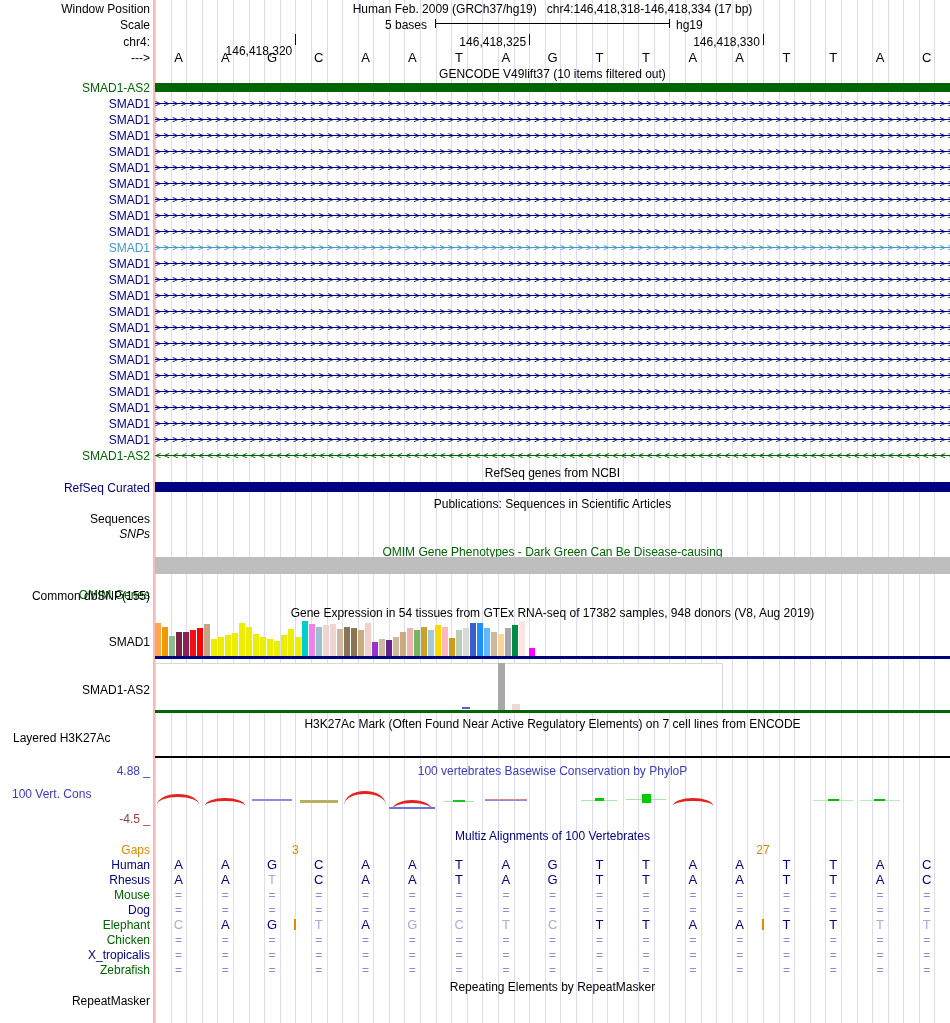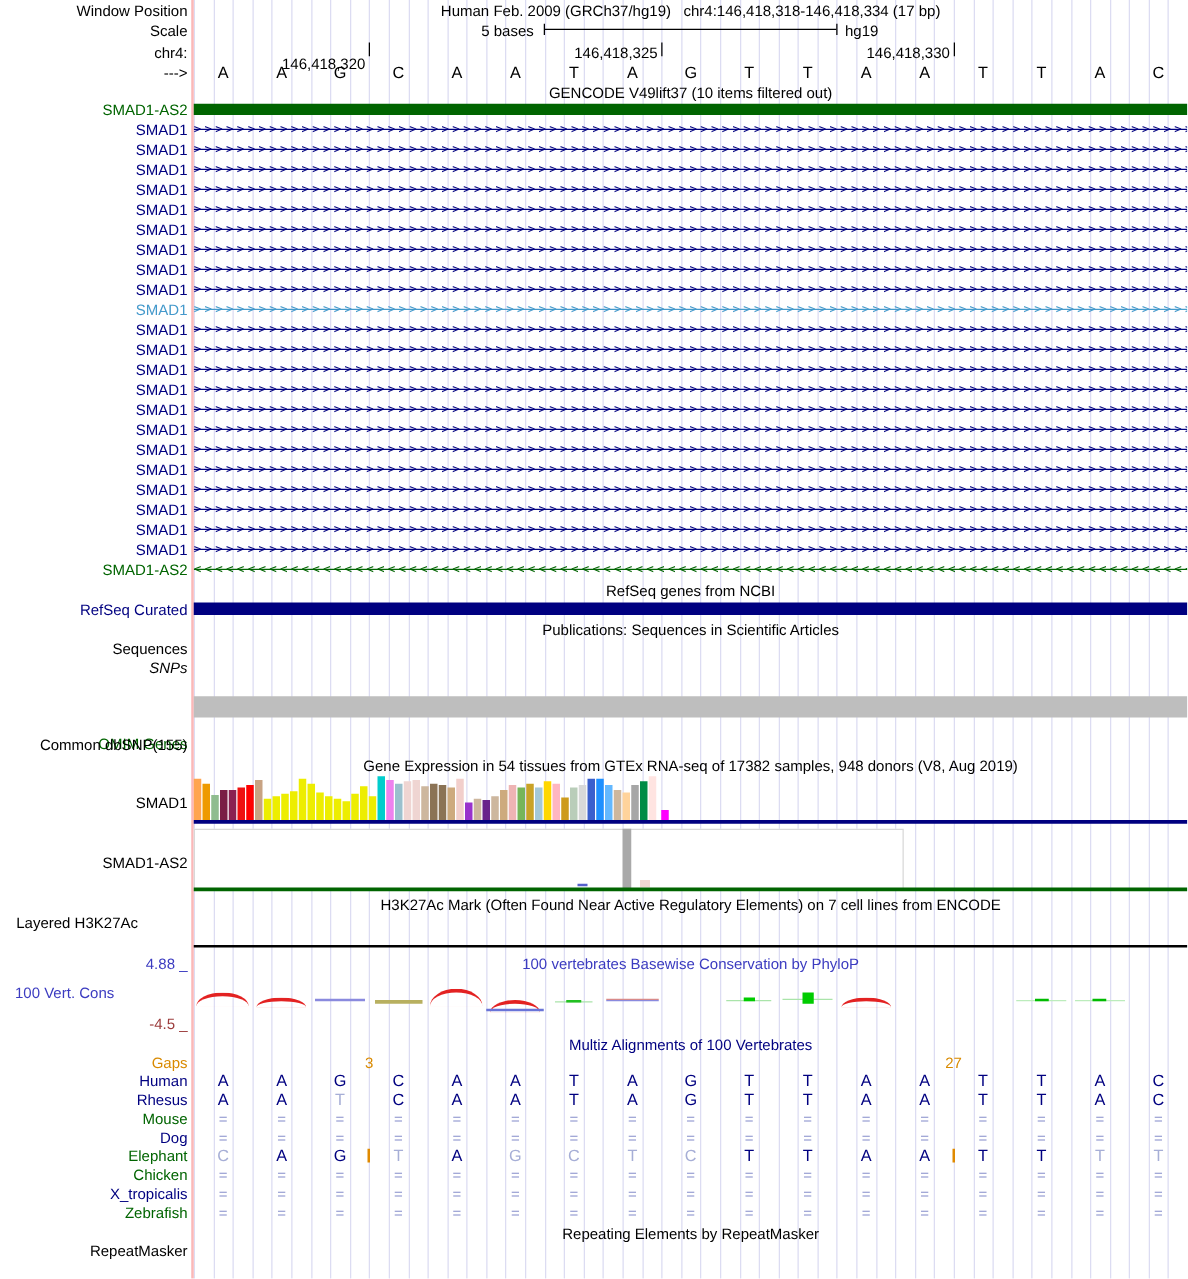--- a/index.html
+++ b/index.html
@@ -183,20 +183,21 @@
   <div class="generow green" style="top:448px;"><span class="stripe"></span><span class="chars" id="revchars">&lt;&lt;&lt;&lt;&lt;&lt;&lt;&lt;&lt;&lt;&lt;&lt;&lt;&lt;&lt;&lt;&lt;&lt;&lt;&lt;&lt;&lt;&lt;&lt;&lt;&lt;&lt;&lt;&lt;&lt;&lt;&lt;&lt;&lt;&lt;&lt;&lt;&lt;&lt;&lt;&lt;&lt;&lt;&lt;&lt;&lt;&lt;&lt;&lt;&lt;&lt;&lt;&lt;&lt;&lt;&lt;&lt;&lt;&lt;&lt;&lt;&lt;&lt;&lt;&lt;&lt;&lt;&lt;&lt;&lt;&lt;&lt;&lt;&lt;&lt;&lt;&lt;&lt;&lt;&lt;&lt;&lt;&lt;&lt;&lt;&lt;&lt;&lt;&lt;&lt;&lt;&lt;&lt;&lt;&lt;</span></div>
 
   <div class="ctitle black" style="top:466px;">RefSeq genes from NCBI</div>
   <div class="lbl navy" style="top:481px;">RefSeq Curated</div>
   <div class="bar" style="top:482px;height:10px;background:#000080;"></div>
 
   <div class="ctitle black" style="top:497px;">Publications: Sequences in Scientific Articles</div>
   <div class="lbl black" style="top:512px;">Sequences</div>
   <div class="lbl black" style="top:527px;font-style:italic;">SNPs</div>
 
+  <div class="ctitle green" style="top:545px;">OMIM Gene Phenotypes - Dark Green Can Be Disease-causing</div>
   <div class="lbl green" style="top:588px;">OMIM Genes</div>
   <div class="bar" style="top:557px;height:17px;background:#bebebe;"></div>
 
   <div class="lbl black" style="top:589px;">Common dbSNP(155)</div>
 
   <div class="ctitle black" style="top:606px;">Gene Expression in 54 tissues from GTEx RNA-seq of 17382 samples, 948 donors (V8, Aug 2019)</div>
   <div class="lbl black" style="top:635px;">SMAD1</div>
   <div class="gtexbars" id="gtexbars">
       <div style="background: rgb(255, 165, 79); height: 33px;"></div>
       <div style="background: rgb(238, 154, 0); height: 29px;"></div>

